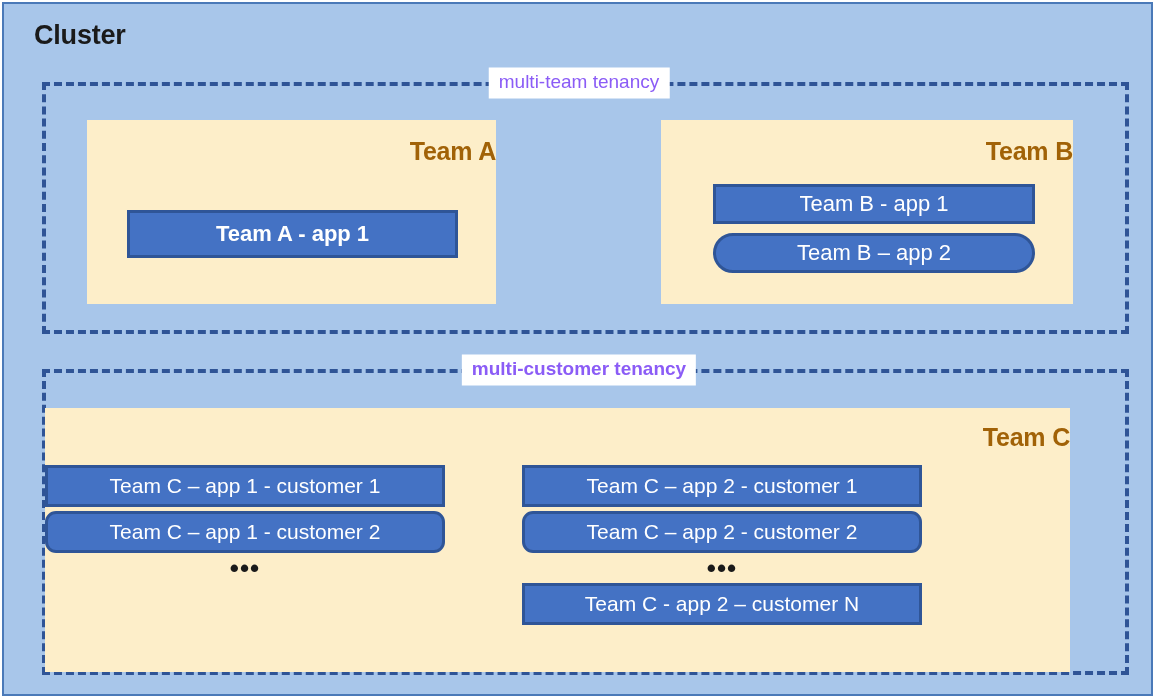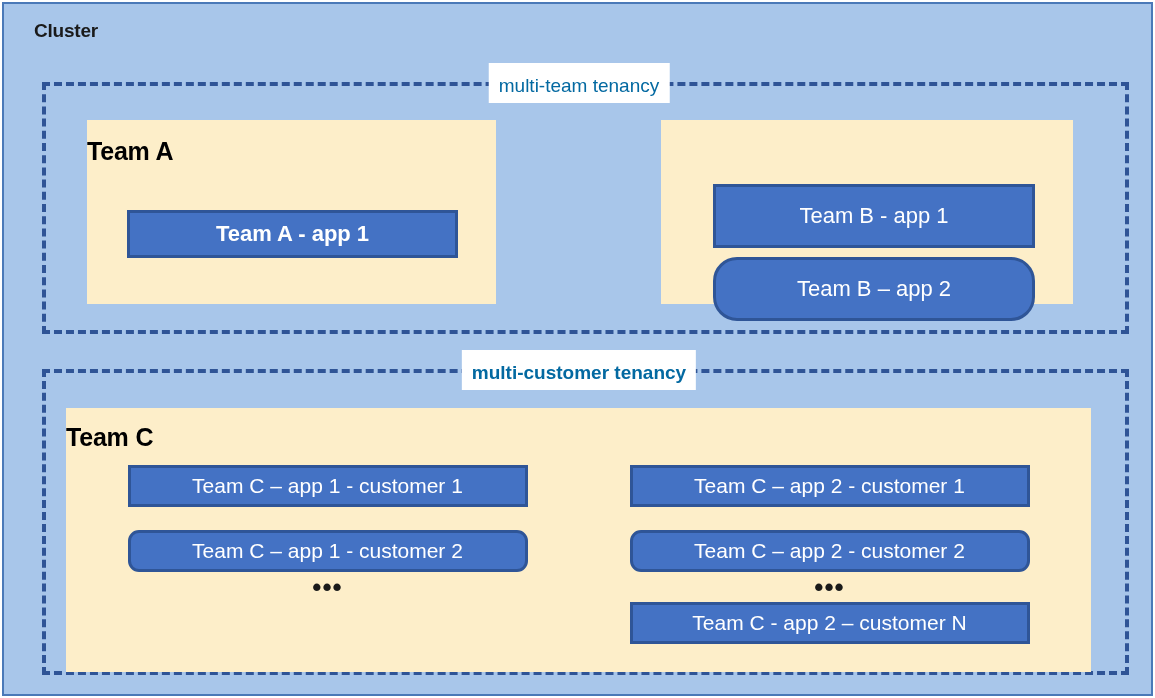--- a/index.html
+++ b/index.html
@@ -29,21 +29,21 @@
     height: 694px;
     box-sizing: border-box;
     background: #a8c6ea;
     border: 2px solid #4a79b8;
   }
 
   .cluster-title {
     position: absolute;
     left: 30px;
     top: 16px;
-    font-size: 19px;
+    font-size: 27px;
     font-weight: bold;
     color: #1a1a1a;
     letter-spacing: -0.2px;
     white-space: nowrap;
   }
 
   
   .tenancy {
     position: absolute;
     box-sizing: border-box;
@@ -59,47 +59,47 @@
   #tenancy-multi-customer {
     left: 38px;
     top: 365px;
     width: 1087px;
     height: 306px;
   }
 
   .tenancy-label {
     position: absolute;
     background: #ffffff;
-    color: #0369a1;
+    color: #8b5cf6;
     font-size: 19px;
     line-height: 1;
-    padding: 13px 10px 8px 10px;
+    padding: 4px 10px 8px 10px;
     white-space: nowrap;
     transform: translate(-50%, -50%);
   }
   #label-multi-team { left: 575px; top: 79px; }
   #label-multi-customer { left: 575px; top: 366px; font-weight: bold; }
 
   
   .team-box {
     position: absolute;
     box-sizing: border-box;
     background: #fdeec9;
     border: 0;
   }
   #team-a-box { left: 83px;  top: 116px; width: 409px; height: 184px; }
   #team-b-box { left: 657px; top: 116px; width: 412px; height: 184px; }
-  #team-c-box { left: 62px;  top: 404px; width: 1025px; height: 264px; }
+  #team-c-box { left: 41px;  top: 404px; width: 1025px; height: 264px; }
 
   .team-title {
     width: 100%;
-    text-align: left;
+    text-align: right;
     font-size: 25px;
     font-weight: bold;
-    color: #000000;
+    color: #a16207;
     letter-spacing: -0.2px;
   }
   #team-a-box .team-title,
   #team-b-box .team-title { margin-top: 17px; }
   #team-c-box .team-title { margin-top: 15px; }
 
   
   .app-box {
     box-sizing: border-box;
     background: #4472c4;
@@ -122,36 +122,35 @@
   }
   #team-a-apps .app-box { height: 48px; font-weight: bold; }
 
   
   #team-b-apps {
     position: absolute;
     left: 39px;
     top: 64px;
     width: 335px;
   }
-  #team-b-apps .app-box { height: 64px; margin-left: 13px; }
+  #team-b-apps .app-box { height: 40px; margin-left: 13px; }
   #team-b-apps .app-box + .app-box { margin-top: 9px; border-radius: 24px; }
 
   
   #team-c-columns {
     position: absolute;
     left: 0;
     top: 57px;
     width: 100%;
     display: flex;
-    justify-content: center;
-    gap: 102px;
+    gap: 77px;
   }
   .c-column { width: 400px; }
   .c-column .app-box { height: 42px; font-size: 21px; }
-  .c-column .app-box + .app-box { margin-top: 23px; border-radius: 11px; }
+  .c-column .app-box + .app-box { margin-top: 4px; border-radius: 11px; }
 
   .ellipsis-row {
     height: 30px;
     display: flex;
     align-items: center;
     justify-content: center;
     font-size: 26px;
     font-weight: bold;
     color: #1a1a1a;
     line-height: 0.5;
@@ -172,20 +171,21 @@
     <div class="tenancy-label" id="label-multi-team">multi-team tenancy</div>
 
     <div class="team-box" id="team-a-box">
       <div class="team-title">Team A</div>
       <div id="team-a-apps">
         <div class="app-box">Team A - app 1</div>
       </div>
     </div>
 
     <div class="team-box" id="team-b-box">
+      <div class="team-title">Team B</div>
       <div id="team-b-apps">
         <div class="app-box">Team B - app 1</div>
         <div class="app-box">Team B – app 2</div>
       </div>
     </div>
 
     <div class="tenancy" id="tenancy-multi-customer"></div>
 
     <div class="tenancy-label" id="label-multi-customer">multi-customer tenancy</div>
 

